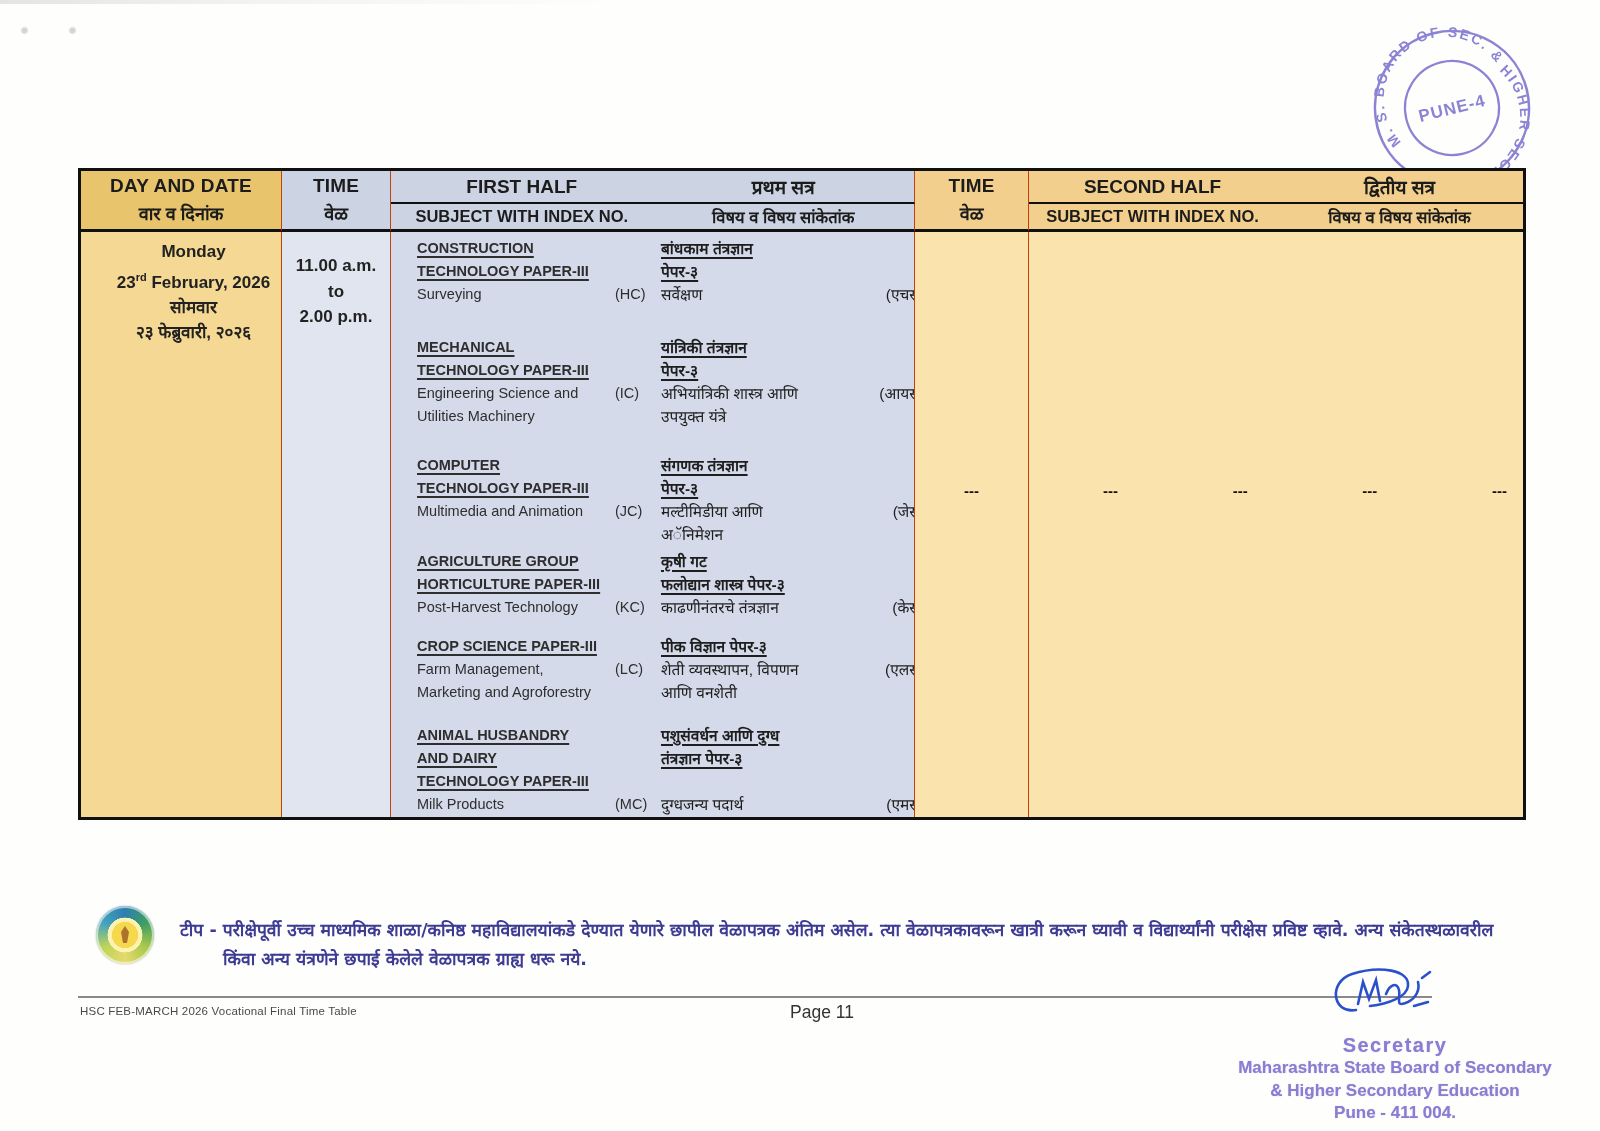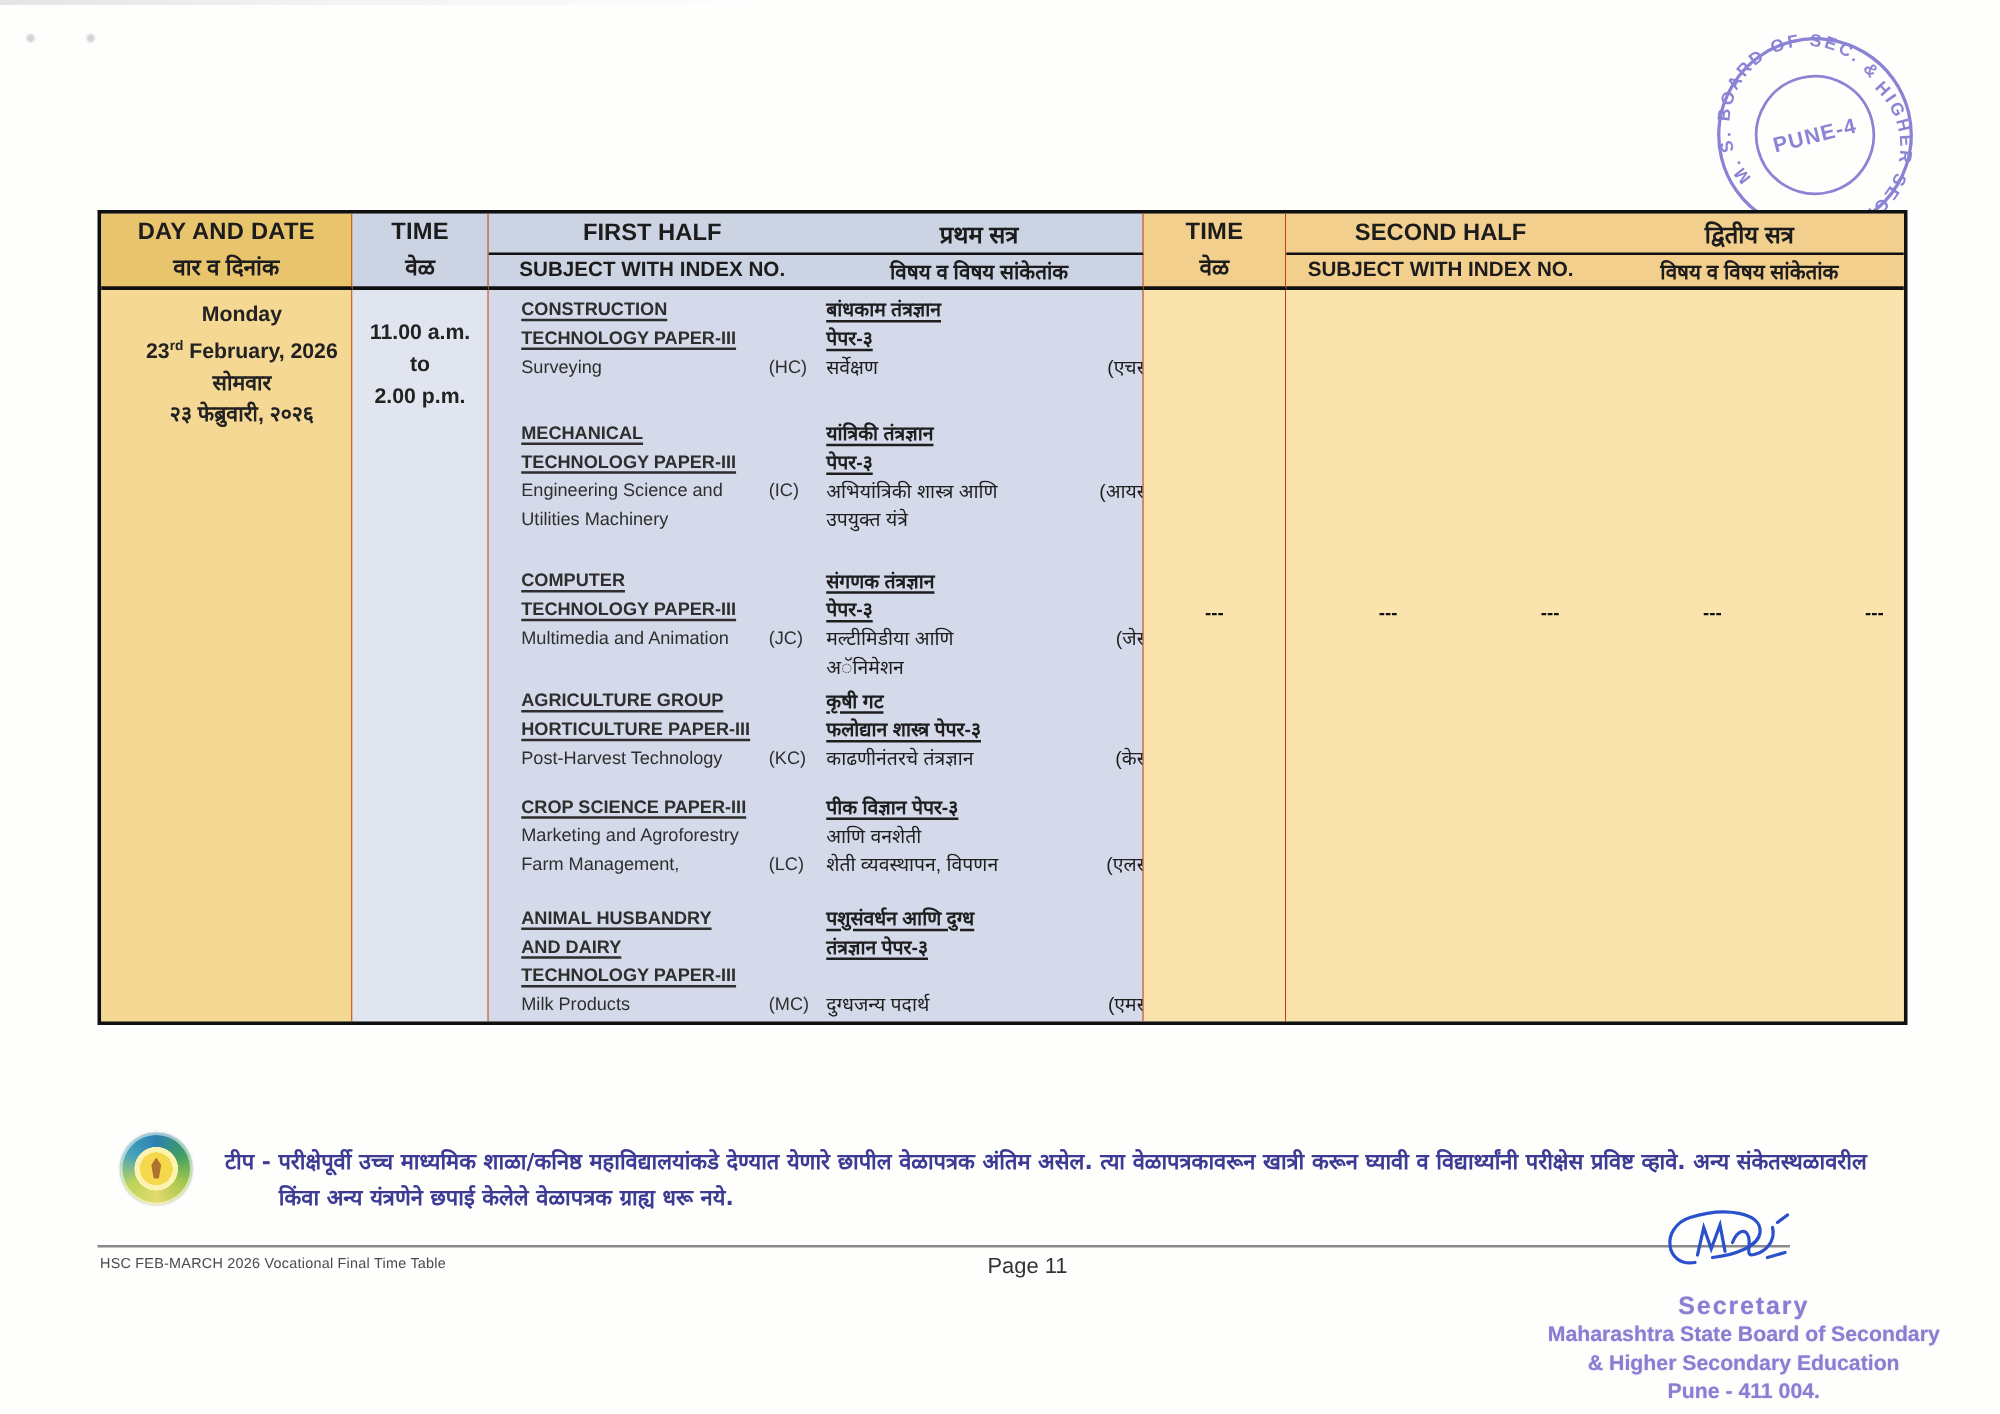--- a/index.html
+++ b/index.html
@@ -251,30 +251,30 @@
           </div>
         </div>
         <div class="fh-block">
           <div class="fh-row">
             <div class="fe ft und">CROP SCIENCE PAPER-III</div>
             <div class="fc"></div>
             <div class="fm ft und">पीक विज्ञान पेपर-३</div>
             <div class="fmc"></div>
           </div>
           <div class="fh-row">
-            <div class="fe">Marketing and Agroforestry</div>
-            <div class="fc"></div>
-            <div class="fm">आणि वनशेती</div>
-            <div class="fmc"></div>
-          </div>
-          <div class="fh-row">
             <div class="fe">Farm Management,</div>
             <div class="fc">(LC)</div>
             <div class="fm">शेती व्यवस्थापन, विपणन</div>
             <div class="fmc">(एलसी)</div>
+          </div>
+          <div class="fh-row">
+            <div class="fe">Marketing and Agroforestry</div>
+            <div class="fc"></div>
+            <div class="fm">आणि वनशेती</div>
+            <div class="fmc"></div>
           </div>
         </div>
         <div class="fh-block">
           <div class="fh-row">
             <div class="fe ft und">ANIMAL HUSBANDRY</div>
             <div class="fc"></div>
             <div class="fm ft und">पशुसंवर्धन आणि दुग्ध</div>
             <div class="fmc"></div>
           </div>
           <div class="fh-row">

